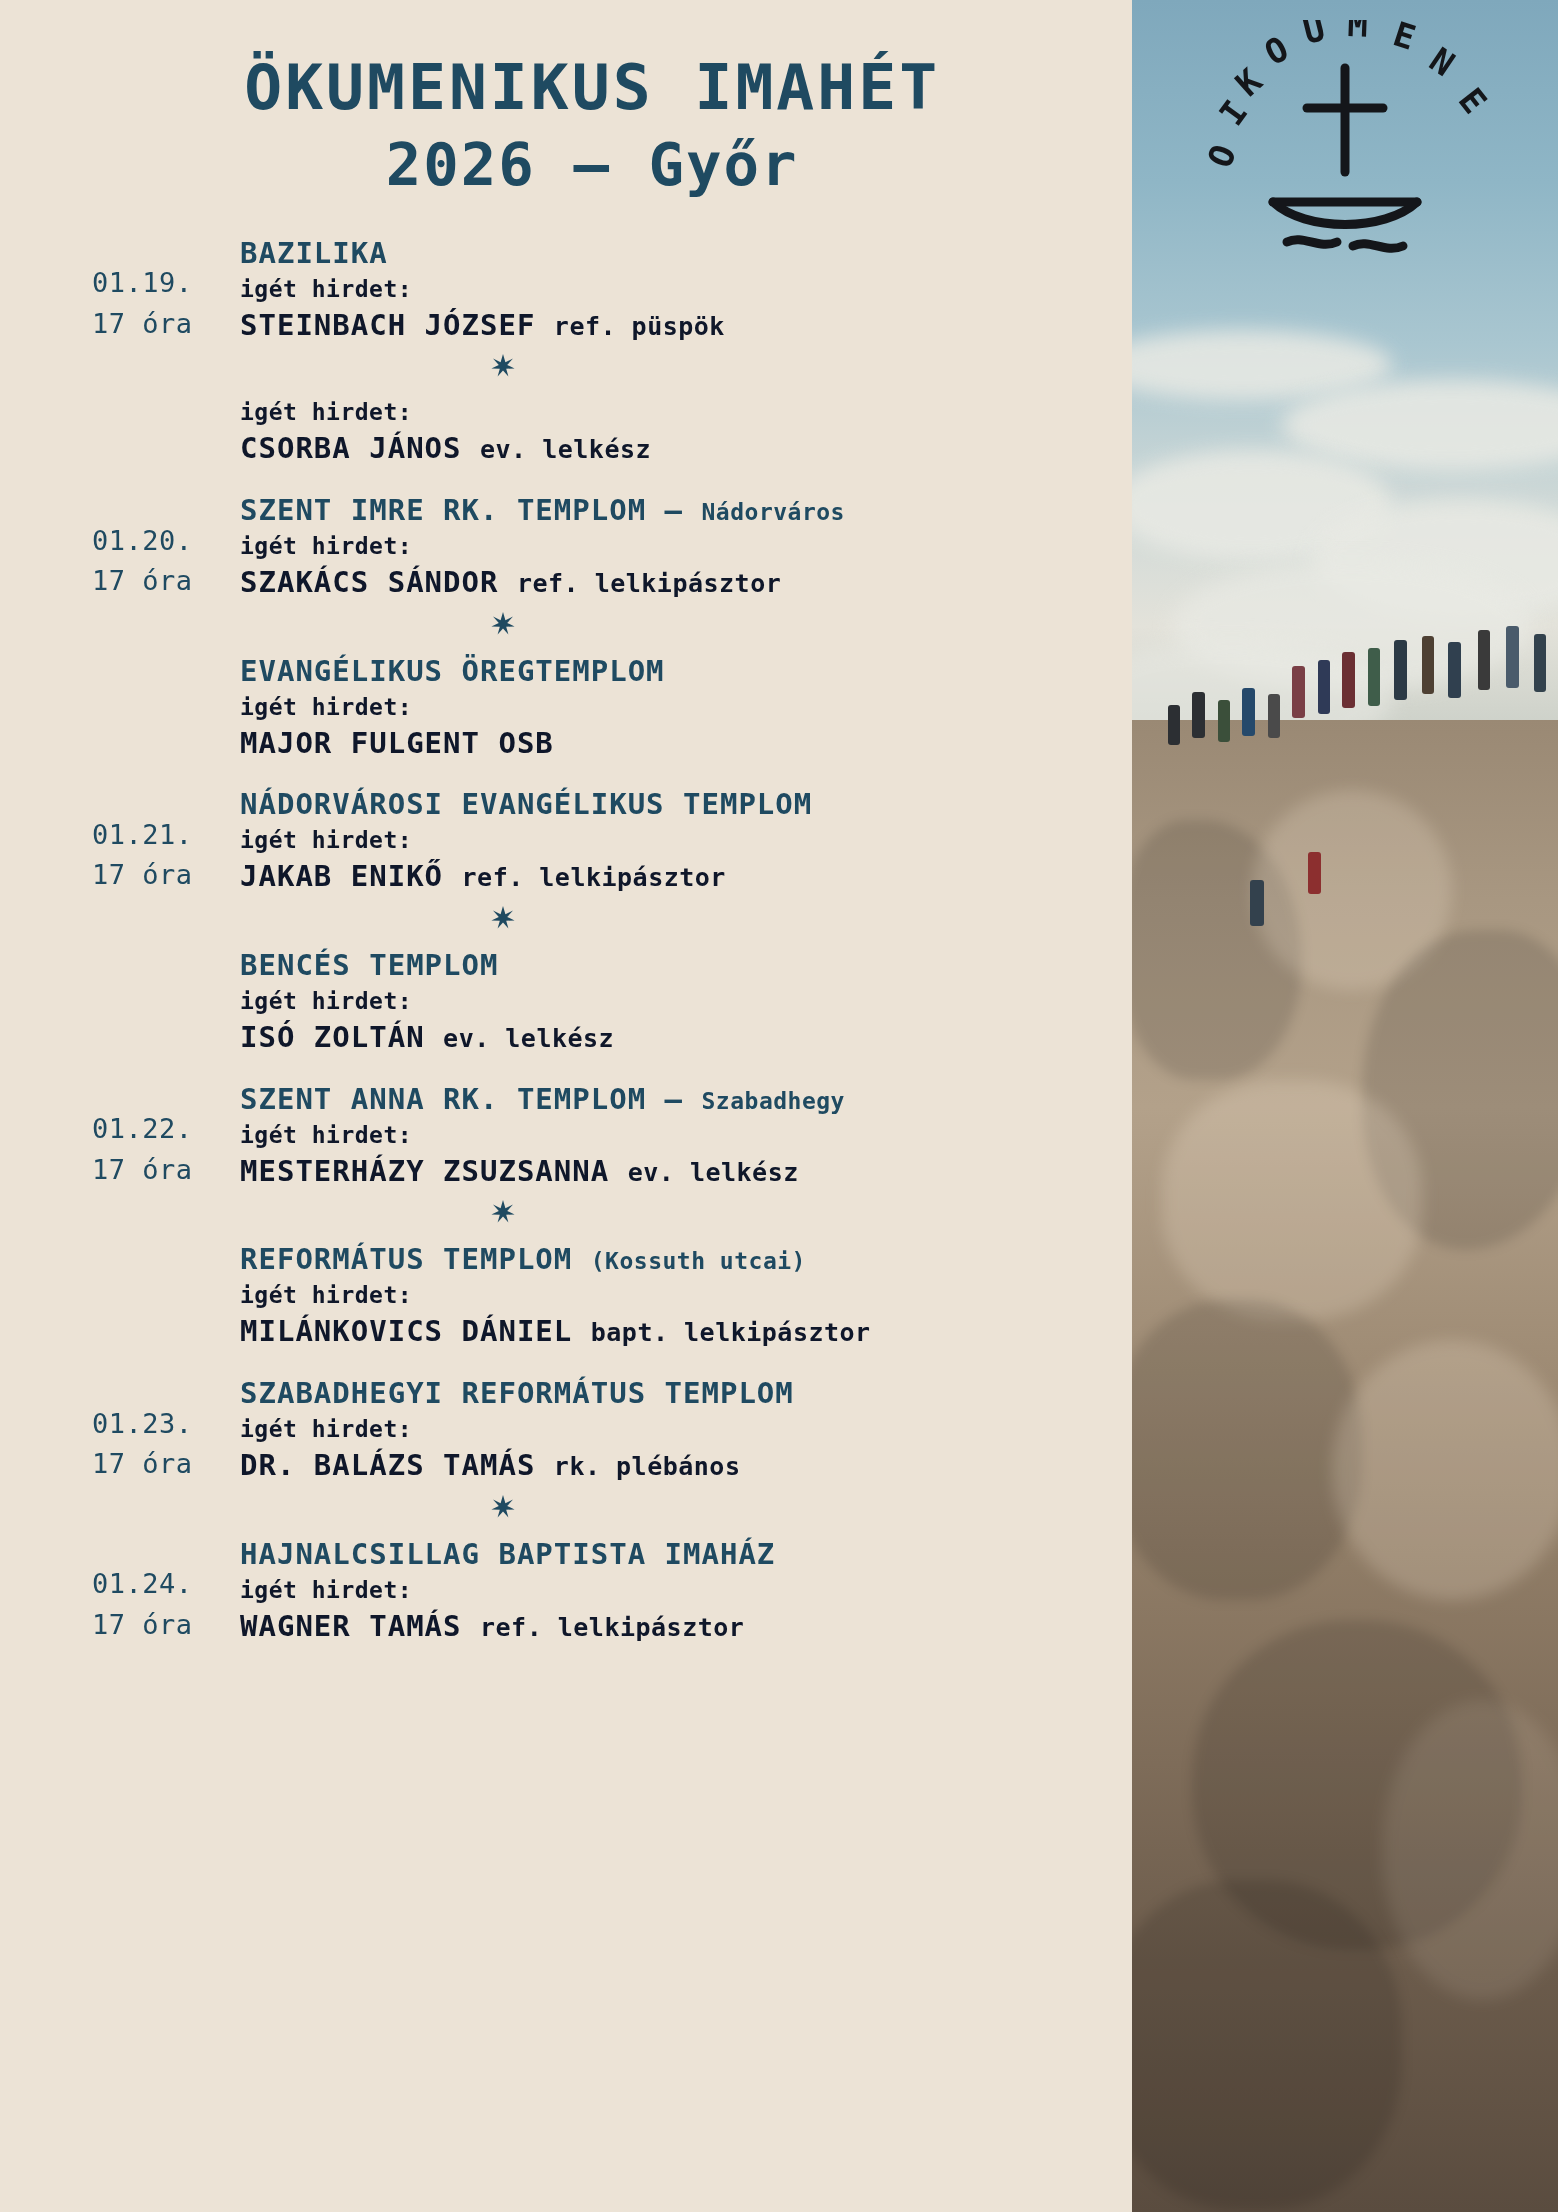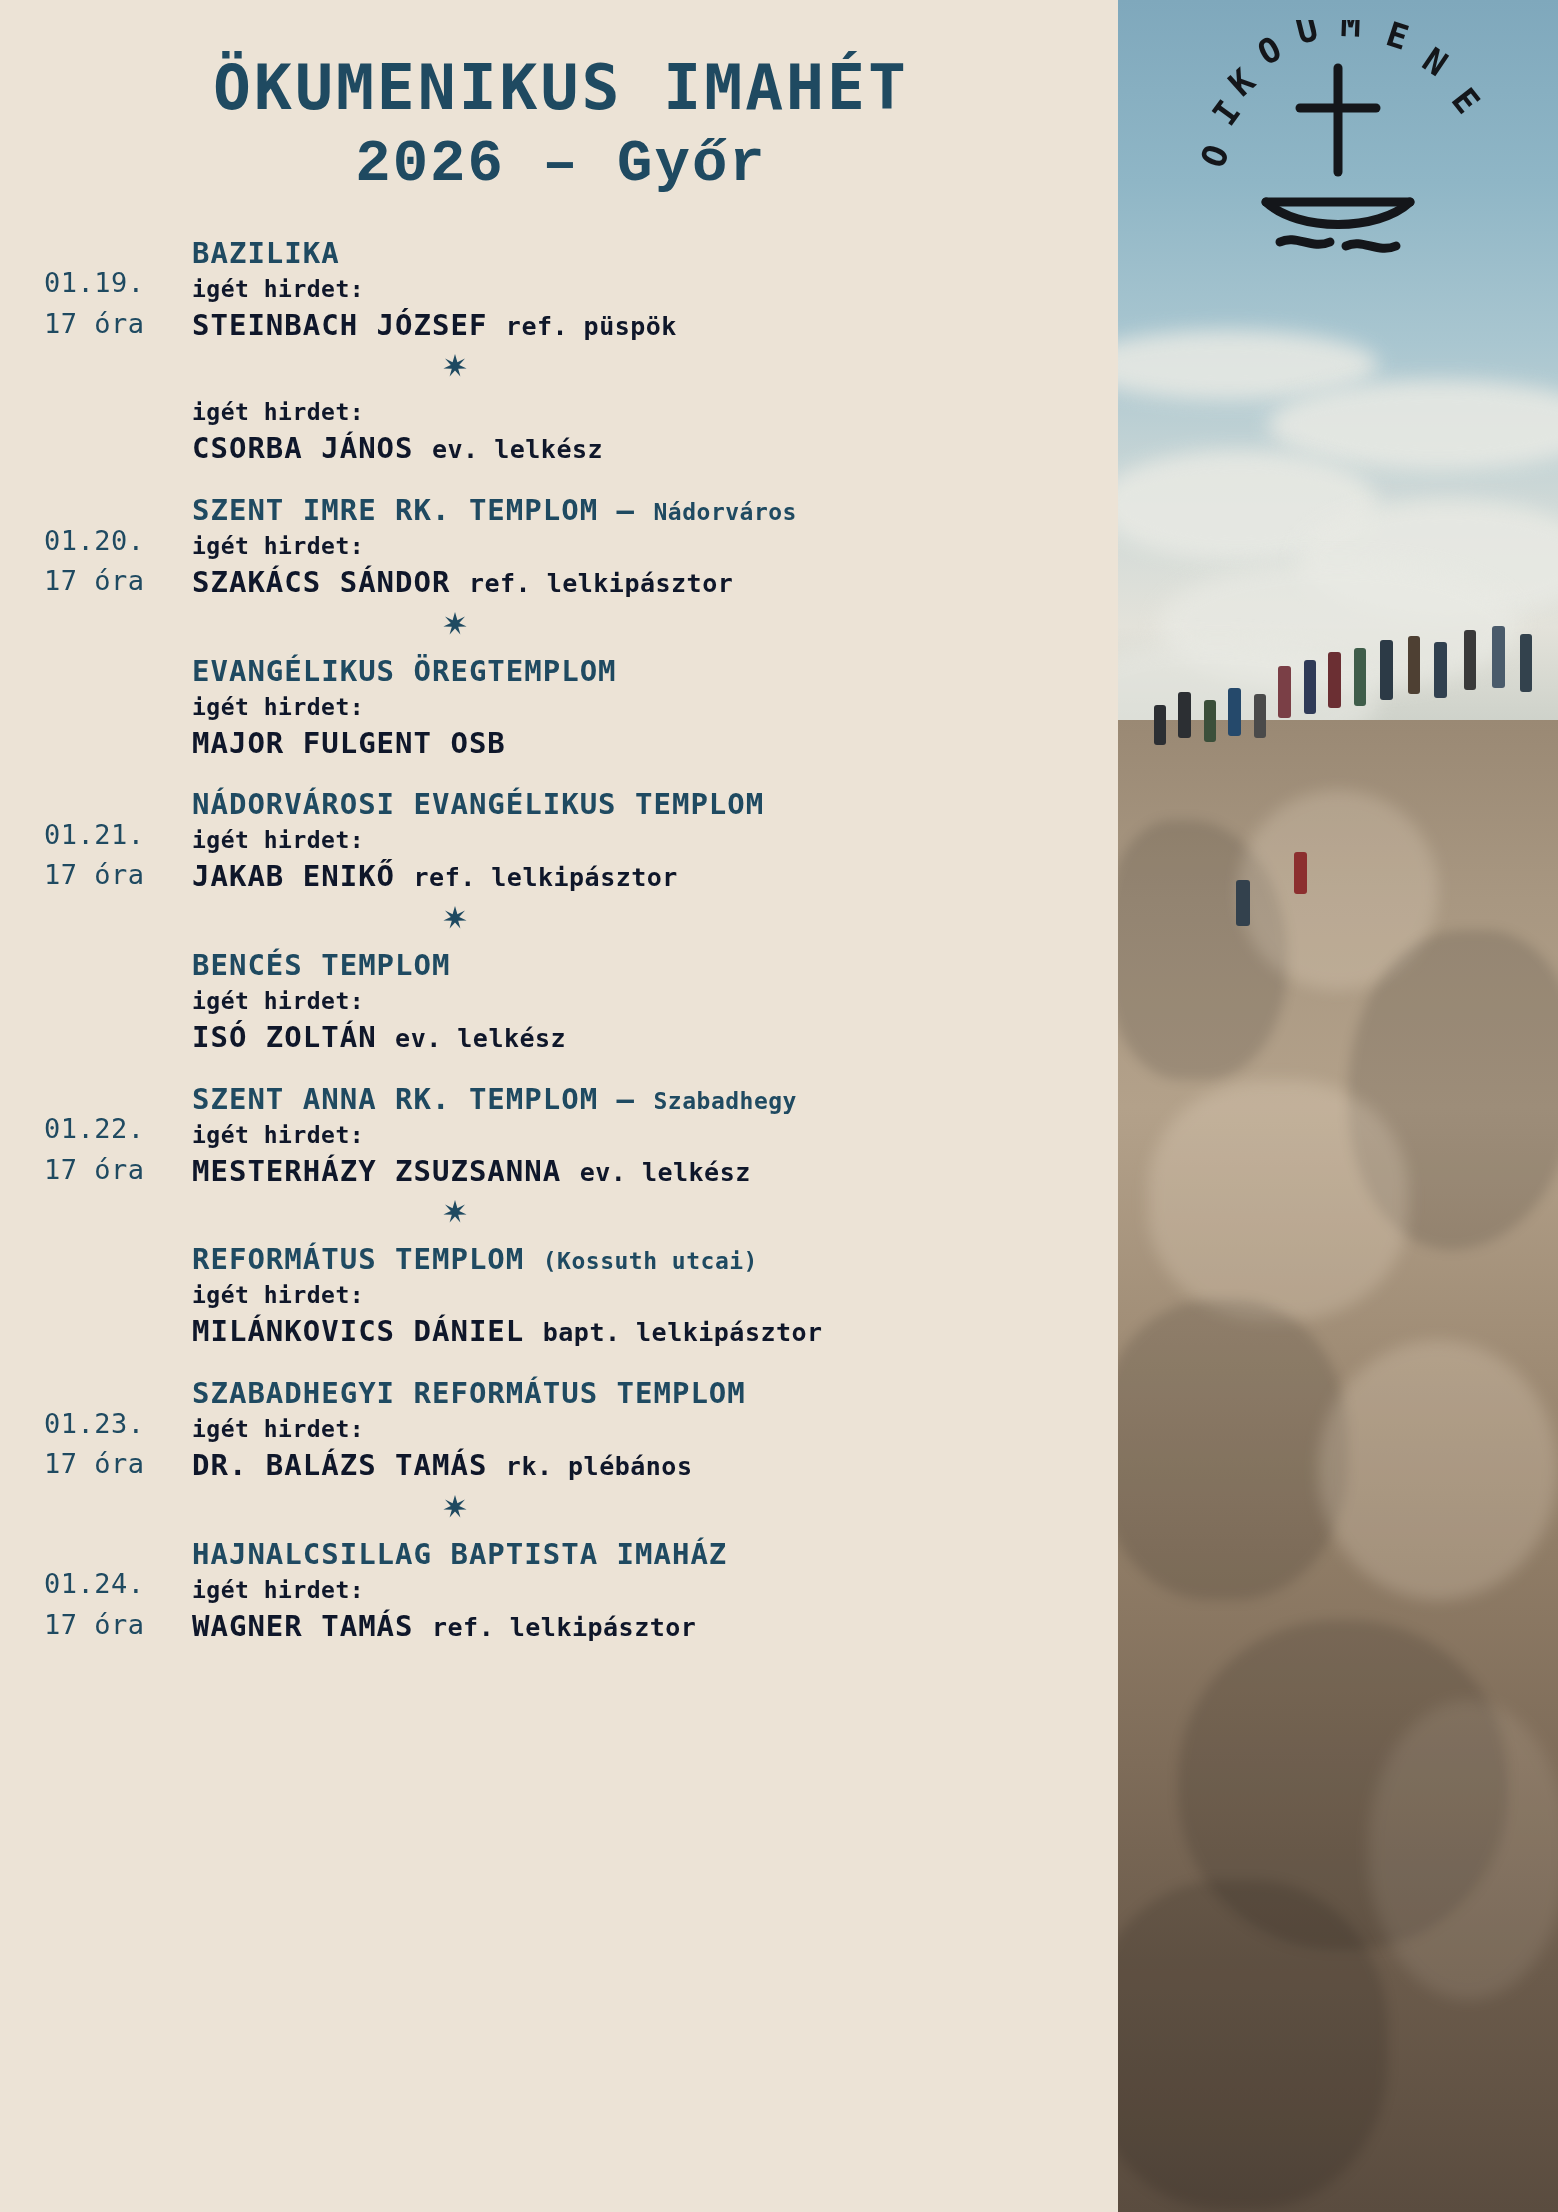--- a/index.html
+++ b/index.html
@@ -21,40 +21,40 @@
     display: flex;
   }
   
   .left {
     position: relative;
     width: 1118px;
     height: 2212px;
     background: #ece3d6;
     box-sizing: border-box;
     padding: 52px 40px 12px 44px;
+    margin-left: 48px;
   }
   .title-block {
     text-align: center;
     color: #1f4a61;
     margin: 0 0 34px 0;
   }
   .title-line1 {
     font-size: 63px;
     letter-spacing: 3px;
     font-weight: bold;
     line-height: 1.14;
     white-space: nowrap;
   }
   .title-line2 {
     font-size: 59px;
     letter-spacing: 2px;
     font-weight: bold;
     line-height: 1.2;
     margin-top: 6px;
-    font-family: Liberation Mono, monospace;
   }
   .schedule {
     margin-top: 6px;
   }
   .day {
     display: flex;
     align-items: flex-end;
     margin-bottom: 0;
   }
   .daycol {

